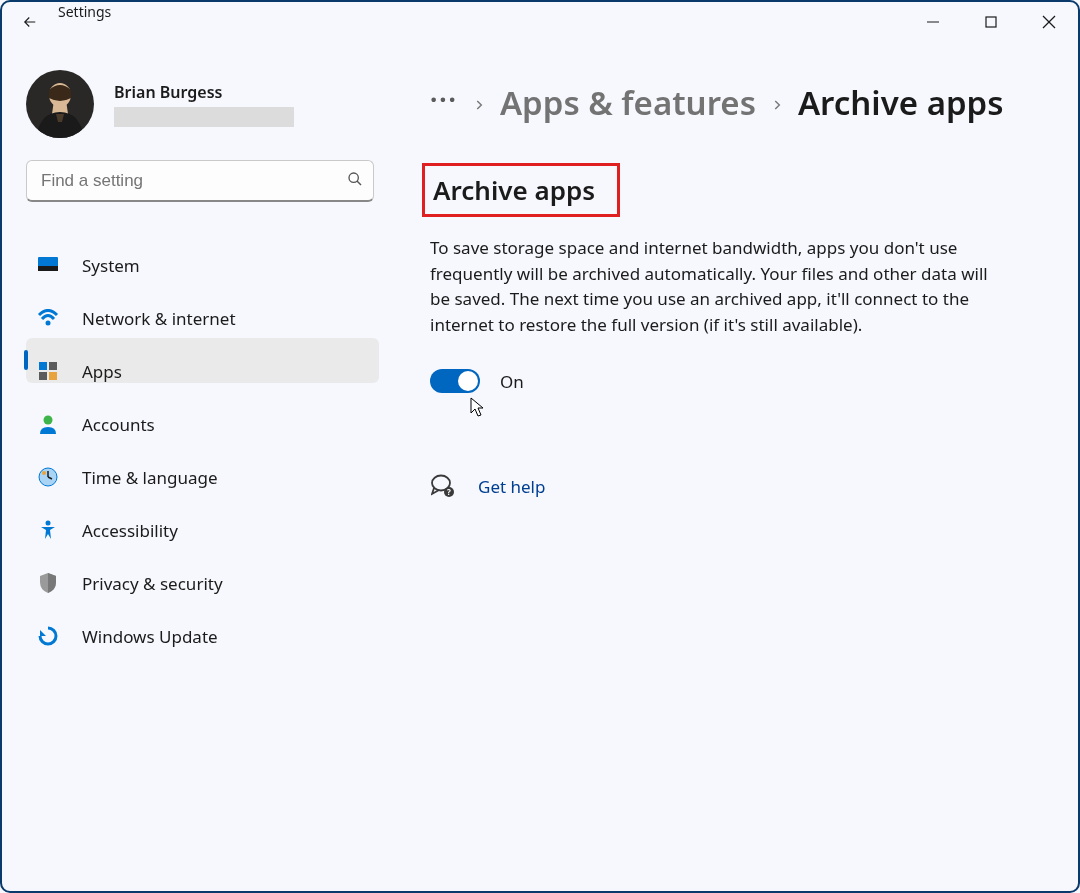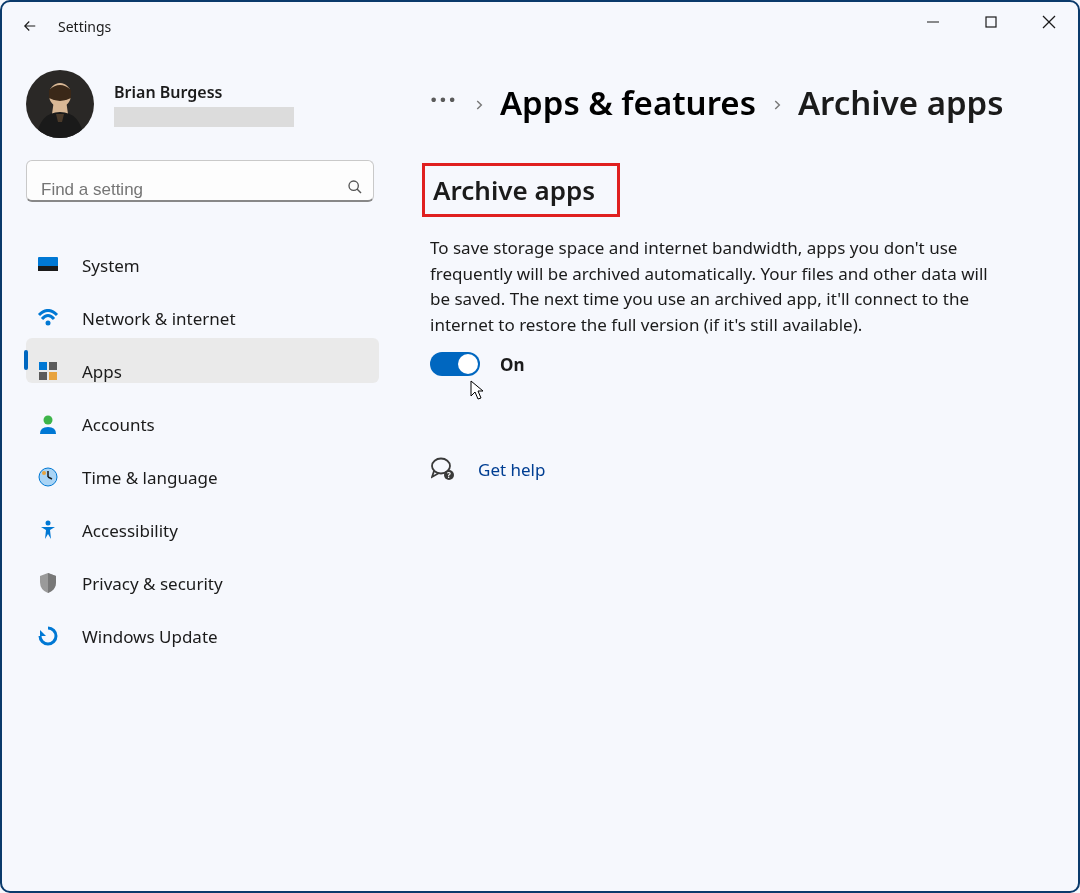--- a/index.html
+++ b/index.html
@@ -10,22 +10,22 @@
     height: 893px;
     overflow: hidden;
     position: relative;
     border: 2px solid #0a3a6b;
     border-radius: 10px;
   }
   
   .titlebar {
     height: 48px;
     display: flex;
-    align-items: center;
-    padding: 14px 8px;
+    align-items: flex-start;
+    padding: 0 8px;
   }
   .titlebar .back {
     width: 40px; height: 40px;
     display: flex; align-items: center; justify-content: center;
     color: #1b1b1b;
   }
   .titlebar .title {
     font-size: 14px;
     color: #1b1b1b;
     padding-left: 8px;
@@ -71,21 +71,21 @@
     color: #1b1b1b;
   }
   .profile-sub {
     width: 180px;
     height: 20px;
     background: #dcdcdc;
     margin-top: 4px;
   }
   .search {
     display: flex;
-    align-items: flex-end;
+    align-items: center;
     height: 42px;
     border: 1px solid #c9c9c9;
     border-bottom: 2px solid #888;
     border-radius: 6px;
     background: #fdfdfd;
     padding: 0 10px 0 14px;
     margin-bottom: 30px;
     width: 348px;
   }
   .search input {
@@ -150,21 +150,21 @@
     font-size: 26px;
     font-weight: 700;
     letter-spacing: 2px;
     padding-bottom: 8px;
   }
   .breadcrumb .chev {
     color: #7a7a7a;
   }
   .breadcrumb .link {
     font-weight: 600;
-    color: #000000;
+    color: #737373;
   }
   .breadcrumb .current {
     font-weight: 600;
     color: #1b1b1b;
   }
   .heading-box {
     border: 3px solid #e02020;
     display: inline-block;
     padding: 6px 22px 6px 8px;
     margin-left: -8px;
@@ -173,21 +173,21 @@
   .heading {
     font-size: 26px;
     font-weight: 600;
     color: #1b1b1b;
   }
   .desc {
     font-size: 17px;
     color: #1b1b1b;
     line-height: 1.5;
     max-width: 580px;
-    margin-bottom: 15px;
+    margin-bottom: 32px;
   }
   .toggle-row {
     display: flex;
     align-items: center;
     margin-bottom: 80px;
     position: relative;
   }
   .toggle {
     width: 50px; height: 24px;
     background: #0067c0;
@@ -198,21 +198,20 @@
   .toggle .knob {
     position: absolute;
     right: 2px; top: 2px;
     width: 20px; height: 20px;
     background: #fff;
     border-radius: 50%;
   }
   .toggle-label {
     font-size: 17px;
     color: #1b1b1b;
-    font-weight: bold;
   }
   .cursor-arrow {
     position: absolute;
     left: 40px;
     top: 28px;
   }
   .help-row {
     display: flex;
     align-items: center;
   }

